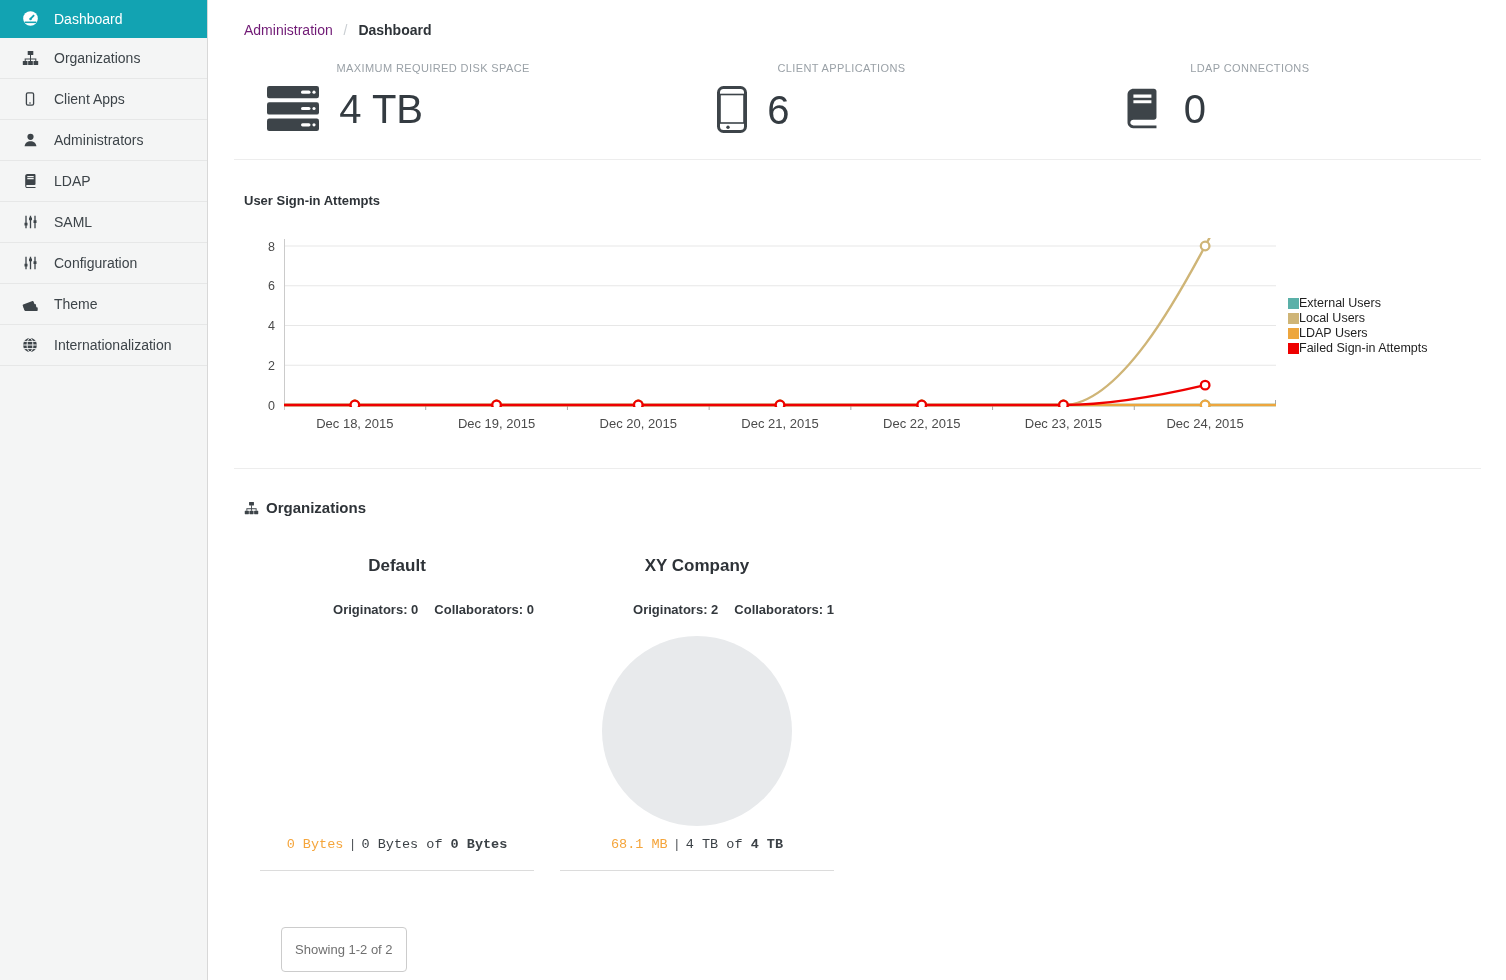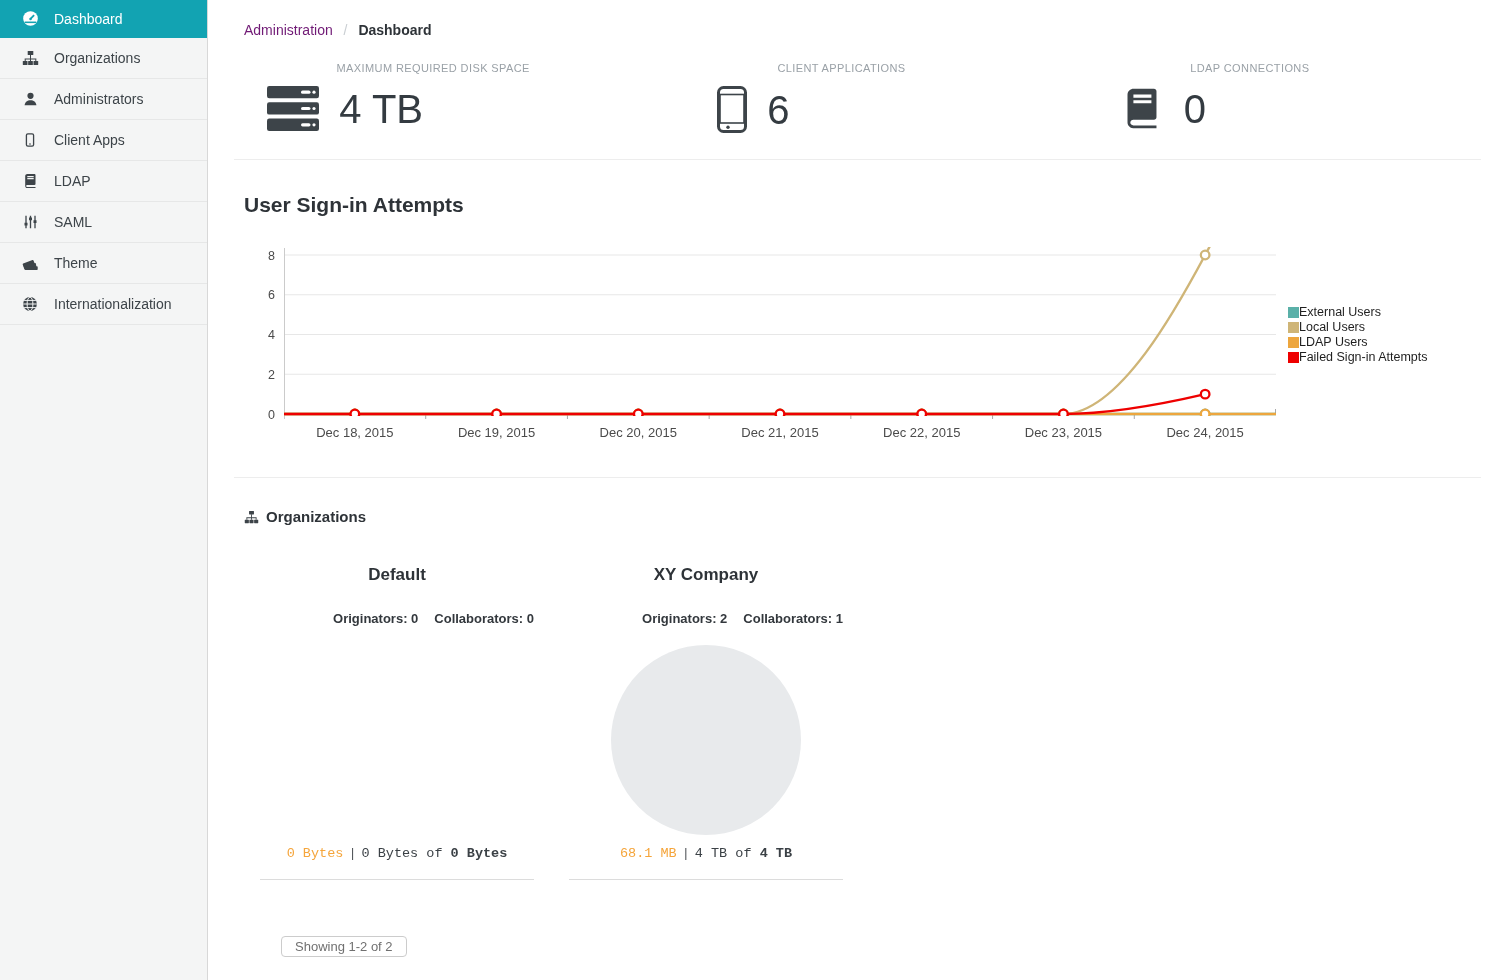--- a/index.html
+++ b/index.html
@@ -27,48 +27,48 @@
   .stat { flex:1; text-align:center; }
   .stat-label { font-size:11px; letter-spacing:.4px; color:#9aa1a7; }
   .stat-valrow { display:flex; align-items:center; justify-content:center; gap:20px;
     margin-top:12px; transform:translateX(-88px); }
   .stat-value { font-size:40px; font-weight:500; color:#343b41; line-height:1; }
   .stat-ic { color:#3d4449; display:flex; }
 
   .divider { border-top:1px solid #ededed; margin:26px 25px 0 25px; }
 
   .chart-section { padding-left:35px; }
-  .chart-title { margin-top:33px; font-size:21px; font-weight:bold; color:#2e3338; }
+  .chart-title { margin-top:33px; font-size:13px; font-weight:bold; color:#2e3338; }
   .chart-flex { display:flex; align-items:flex-start; margin-top:26px; }
   svg.signin text.tick { font-size:12.5px; fill:#4b4b4b; font-family:"Liberation Sans",sans-serif; }
   svg.signin text.xtick { font-size:13px; fill:#4b4b4b; font-family:"Liberation Sans",sans-serif; }
   .legend { margin-left:8px; margin-top:62px; }
   .legend-item { display:flex; align-items:center; font-size:12.5px;
     color:#1f1f1f; line-height:14px; margin-bottom:1px; }
   .legend-swatch { width:11px; height:11px; flex:0 0 11px; }
 
   .org-section { padding-left:35px; }
   .org-header { margin-top:30px; display:flex; align-items:center; gap:7px;
     font-size:15px; font-weight:bold; color:#2e3338; }
   .org-header .ic { color:#3d4449; display:flex; }
-  .cards-row { display:flex; gap:35px; margin-top:22px; padding-left:16px; }
+  .cards-row { display:flex; gap:26px; margin-top:22px; padding-left:16px; }
   .org-card { width:274px; text-align:center; cursor:pointer; }
   .card-name { font-size:17px; font-weight:bold; color:#2e3338; margin-top:18px; }
   .card-stats { margin-top:26px; font-size:13px; font-weight:bold; color:#33383d;
     display:flex; justify-content:flex-end; gap:16px; }
   .circle-zone { height:196px; margin-top:16px; display:flex; align-items:center; justify-content:center; }
   .storage-circle { width:190px; height:190px; border-radius:50%; background:#e8eaec; }
   .storage-line { font-size:13.5px; color:#3b4146; margin-top:8px;font-family:Liberation Mono, monospace; }
   .storage-line .used { color:#f5a53b; }
   .storage-line .pipe { color:#55595d; margin:0 5px; }
   .storage-line .total { font-weight:bold; }
   .card-rule { border-top:1px solid #dcdcdc; margin-top:18px; }
 
   .pagination-box { display:inline-block; margin:56px 16px 0 37px; border:1px solid #ccc;
-    border-radius:4px; padding:2px 13px; font-size:13px; color:#707070; background:#fff; }
+    border-radius:4px; padding:14px 13px; font-size:13px; color:#707070; background:#fff; }
 </style>
 </head>
 <body>
 
 <div class="sidebar">
 
   <div class="side-item active">
     <span class="ic">
       <svg width="17" height="17" viewBox="0 0 16 16">
           <circle cx="8" cy="8" r="6.9" fill="currentColor"></circle>
@@ -88,58 +88,67 @@
           <rect x="5.65" y="11" width="4.7" height="4" rx="0.5"></rect>
           <rect x="11" y="11" width="4.7" height="4" rx="0.5"></rect>
           <path d="M2.15 8.4h11.7v1h-11.7z M7.5 4.8h1v4h-1z M2.2 8.8h1v2.4h-1z M7.5 8.8h1v2.4h-1z M12.8 8.8h1v2.4h-1z"></path>
         </svg>
     </span>
     <span class="lbl">Organizations</span>
   </div>
 
   <div class="side-item">
     <span class="ic">
+      <svg width="14" height="16" viewBox="0 0 16 16">
+          <rect x="3.9" y="1" width="8.2" height="14" rx="1.7" fill="none" stroke="currentColor" stroke-width="1.5"></rect>
+          <circle cx="8" cy="12.6" r="0.95" fill="currentColor"></circle>
+        </svg>
+    </span>
+    <span class="lbl">Client Apps</span>
+  </div>
+
+  <div class="side-item">
+    <span class="ic">
       <svg width="15" height="16" viewBox="0 0 16 16" fill="currentColor">
           <circle cx="8" cy="4.6" r="3.3"></circle>
           <path d="M1.7 14.7c.3-3.5 3-5.4 6.3-5.4s6 1.9 6.3 5.4z"></path>
         </svg>
     </span>
     <span class="lbl">Administrators</span>
   </div>
 
   <div class="side-item">
     <span class="ic">
-      <svg width="14" height="16" viewBox="0 0 16 16">
-          <rect x="3.9" y="1" width="8.2" height="14" rx="1.7" fill="none" stroke="currentColor" stroke-width="1.5"></rect>
-          <circle cx="8" cy="12.6" r="0.95" fill="currentColor"></circle>
-        </svg>
-    </span>
-    <span class="lbl">Client Apps</span>
-  </div>
-
-  <div class="side-item">
-    <span class="ic">
       <svg width="16" height="16" viewBox="0 0 16 16">
           <path fill="currentColor" d="M3.2 3.1C3.2 1.9 4.2 1 5.4 1h7.2c.5 0 .9.4.9.9v9.2c0 .5-.4.9-.9.9H5.3c-.6 0-1.1.4-1.1 1s.5 1 1.1 1h8.2V15H5.2c-1.2 0-2-1-2-2.1z"></path>
           <path d="M5.3 3.6h6.4M5.3 5.6h6.4" stroke="#f4f5f5" stroke-width="1.1" fill="none"></path>
         </svg>
     </span>
     <span class="lbl">LDAP</span>
   </div>
 
   <div class="side-item">
     <span class="ic">
       <svg width="15" height="16" viewBox="0 0 16 16">
           <path d="M3.2 1.3v13.4M8 1.3v13.4M12.8 1.3v13.4" stroke="currentColor" stroke-width="1.4" fill="none"></path>
           <path d="M1.6 10.3h3.2M6.4 4.6h3.2M11.2 7.6h3.2" stroke="currentColor" stroke-width="3" fill="none"></path>
         </svg>
     </span>
     <span class="lbl">SAML</span>
   </div>
 
+  <div class="side-item">
+    <span class="ic">
+      <svg width="15" height="16" viewBox="0 0 16 16">
+          <path d="M3.2 1.3v13.4M8 1.3v13.4M12.8 1.3v13.4" stroke="currentColor" stroke-width="1.4" fill="none"></path>
+          <path d="M1.6 10.3h3.2M6.4 4.6h3.2M11.2 7.6h3.2" stroke="currentColor" stroke-width="3" fill="none"></path>
+        </svg>
+    </span>
+    <span class="lbl">Configuration</span>
+  </div>
 
   <div class="side-item">
     <span class="ic">
       <svg width="17" height="16" viewBox="0 0 16 16" fill="currentColor">
           <rect x="1.4" y="8.2" width="11.5" height="4.4" rx="0.8" transform="rotate(-20 2 12.6)"></rect>
           <rect x="1.6" y="9.8" width="12.5" height="4.2" rx="0.8" transform="rotate(-9 2 14)"></rect>
           <rect x="2" y="11.3" width="13.2" height="3.7" rx="0.8"></rect>
         </svg>
     </span>
     <span class="lbl">Theme</span>

